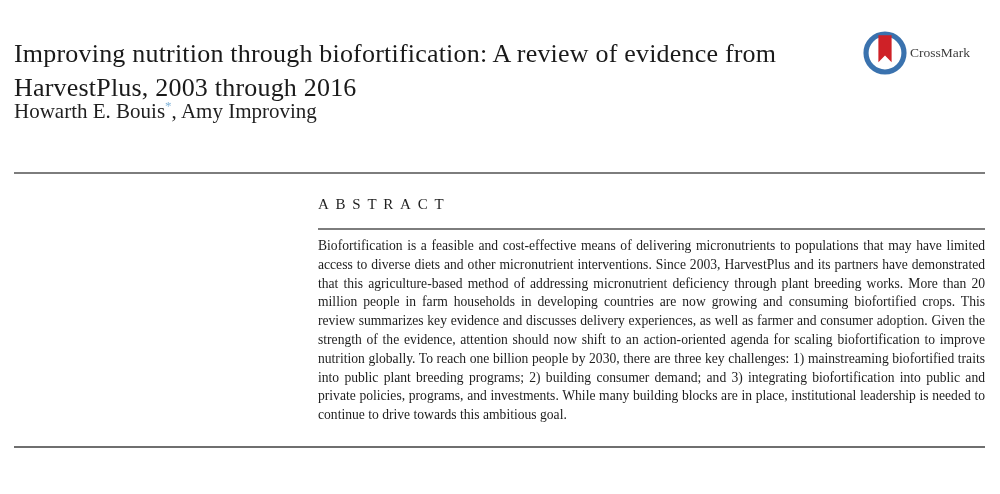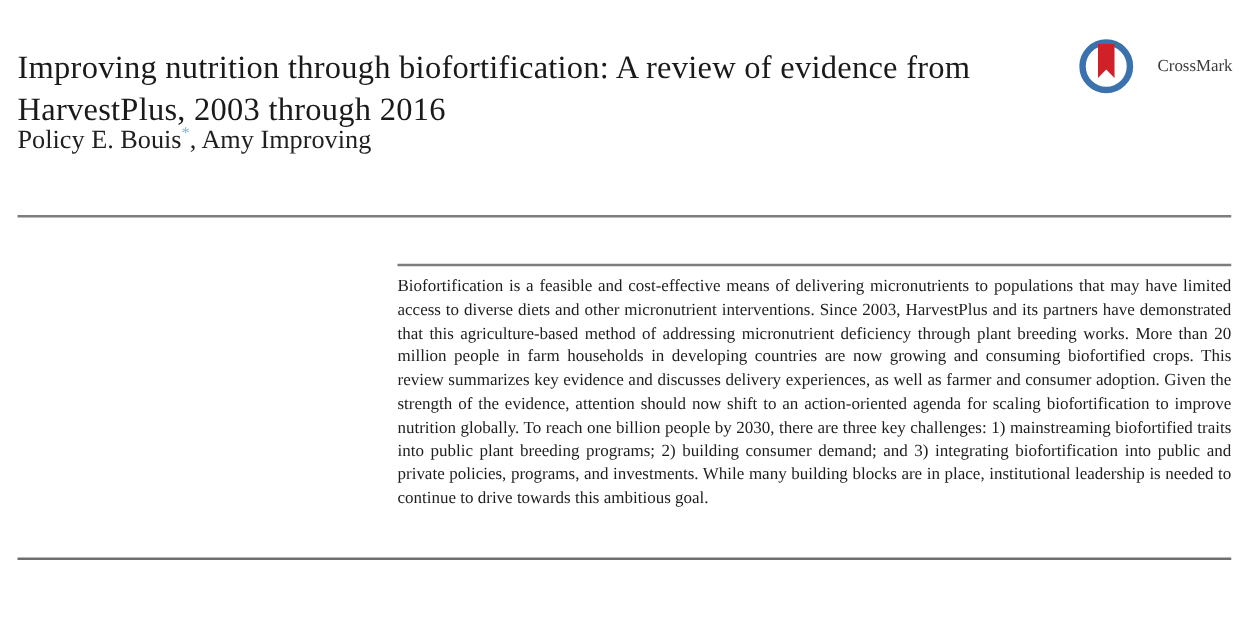--- a/index.html
+++ b/index.html
@@ -26,21 +26,21 @@
     font-weight: 400;
     color: #1a1a1a;
     letter-spacing: 0.2px;
   }
   .crossmark-badge {
     position: absolute;
     left: 862px;
     top: 30px;
     display: flex;
     align-items: center;
-    gap: 18px;
+    gap: 2px;
     cursor: pointer;
   }
   .crossmark-badge svg {
     display: block;
   }
   .crossmark-label {
     font-size: 13.5px;
     color: #3c3c3c;
     font-family: "Liberation Serif", serif;
   }
@@ -122,26 +122,27 @@
     <span>
       <svg width="46" height="46" viewBox="0 0 32 32" aria-hidden="true">
         <circle cx="16" cy="16" r="13.2" fill="#ffffff" stroke="#3a72ae" stroke-width="3.6"></circle>
         <polygon points="11.4,3.6 20.6,3.6 20.6,22.5 16,17.8 11.4,22.5" fill="#cf2127"></polygon>
       </svg>
     </span>
     <span class="crossmark-label">CrossMark</span>
   </div>
 
   <div class="authors-line">
-    <span>Policy E. Bouis</span><sup class="corresponding-marker">*</sup><span>, </span><span>Amy Improving</span>
+    <span>Howarth E. Bouis</span><sup class="corresponding-marker">*</sup><span>, </span><span>Amy Improving</span>
   </div>
 
 
   <hr class="rule rule-top">
 
   <div class="abstract-col">
+    <div class="abstract-heading">ABSTRACT</div>
     <hr class="abstract-rule">
     <div class="abstract-body">Biofortification is a feasible and cost-effective means of delivering micronutrients to populations that may have limited access to diverse diets and other micronutrient interventions. Since 2003, HarvestPlus and its partners have demonstrated that this agriculture-based method of addressing micronutrient deficiency through plant breeding works. More than 20 million people in farm households in developing countries are now growing and consuming biofortified crops. This review summarizes key evidence and discusses delivery experiences, as well as farmer and consumer adoption. Given the strength of the evidence, attention should now shift to an action-oriented agenda for scaling biofortification to improve nutrition globally. To reach one billion people by 2030, there are three key challenges: 1) mainstreaming biofortified traits into public plant breeding programs; 2) building consumer demand; and 3) integrating biofortification into public and private policies, programs, and investments. While many building blocks are in place, institutional leadership is needed to continue to drive towards this ambitious goal.</div>
   </div>
 
   <hr class="rule rule-bottom">
 
 </div>
 
 </body></html>

